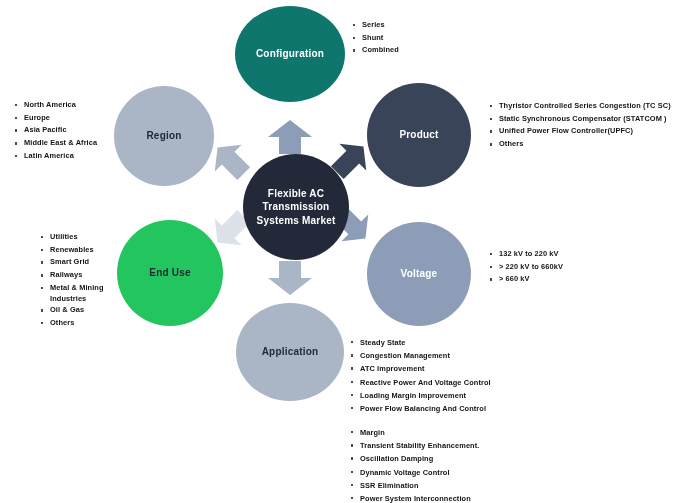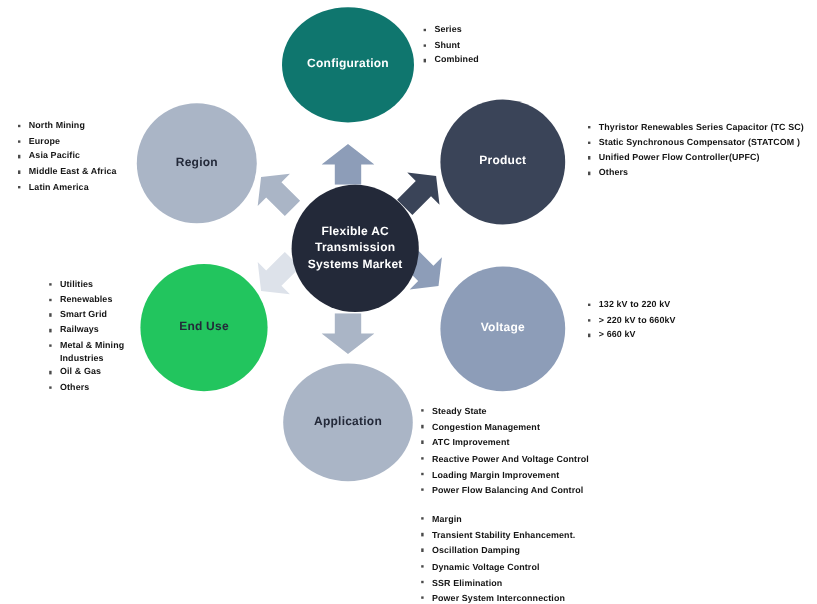--- a/index.html
+++ b/index.html
@@ -237,38 +237,38 @@
   <div class="bullets bullets-configuration">
     <ul>
       <li>Series</li>
       <li>Shunt</li>
       <li>Combined</li>
     </ul>
   </div>
 
   <div class="bullets bullets-product">
     <ul>
-      <li>Thyristor Renewables Series Capacitor (TC SC)</li>
+      <li>Thyristor Controlled Series Congestion (TC SC)</li>
       <li>Static Synchronous Compensator (STATCOM )</li>
       <li>Unified Power Flow Controller(UPFC)</li>
       <li>Others</li>
     </ul>
   </div>
 
   <div class="bullets bullets-voltage">
     <ul>
       <li>132 kV to 220 kV</li>
       <li>&gt; 220 kV to 660kV</li>
       <li>&gt; 660 kV</li>
     </ul>
   </div>
 
   <div class="bullets bullets-region">
     <ul>
-      <li>North Mining</li>
+      <li>North America</li>
       <li>Europe</li>
       <li>Asia Pacific</li>
       <li>Middle East &amp; Africa</li>
       <li>Latin America</li>
     </ul>
   </div>
 
   <div class="bullets bullets-enduse">
     <ul>
       <li>Utilities</li>

